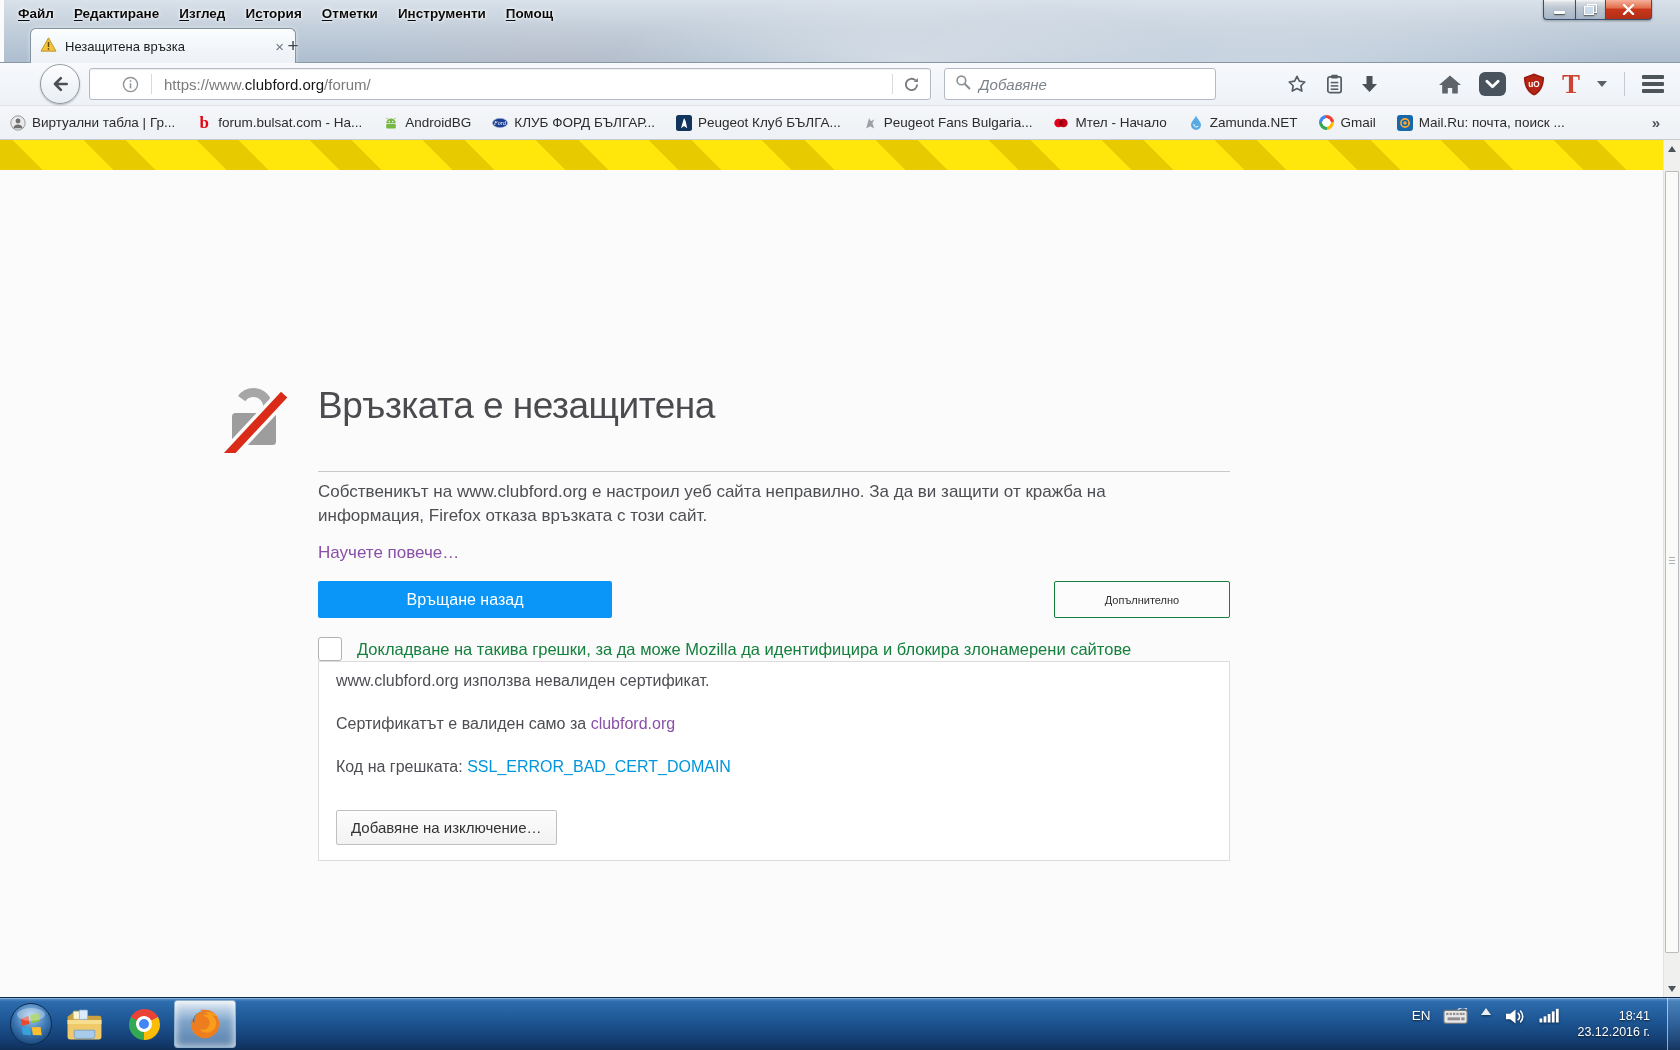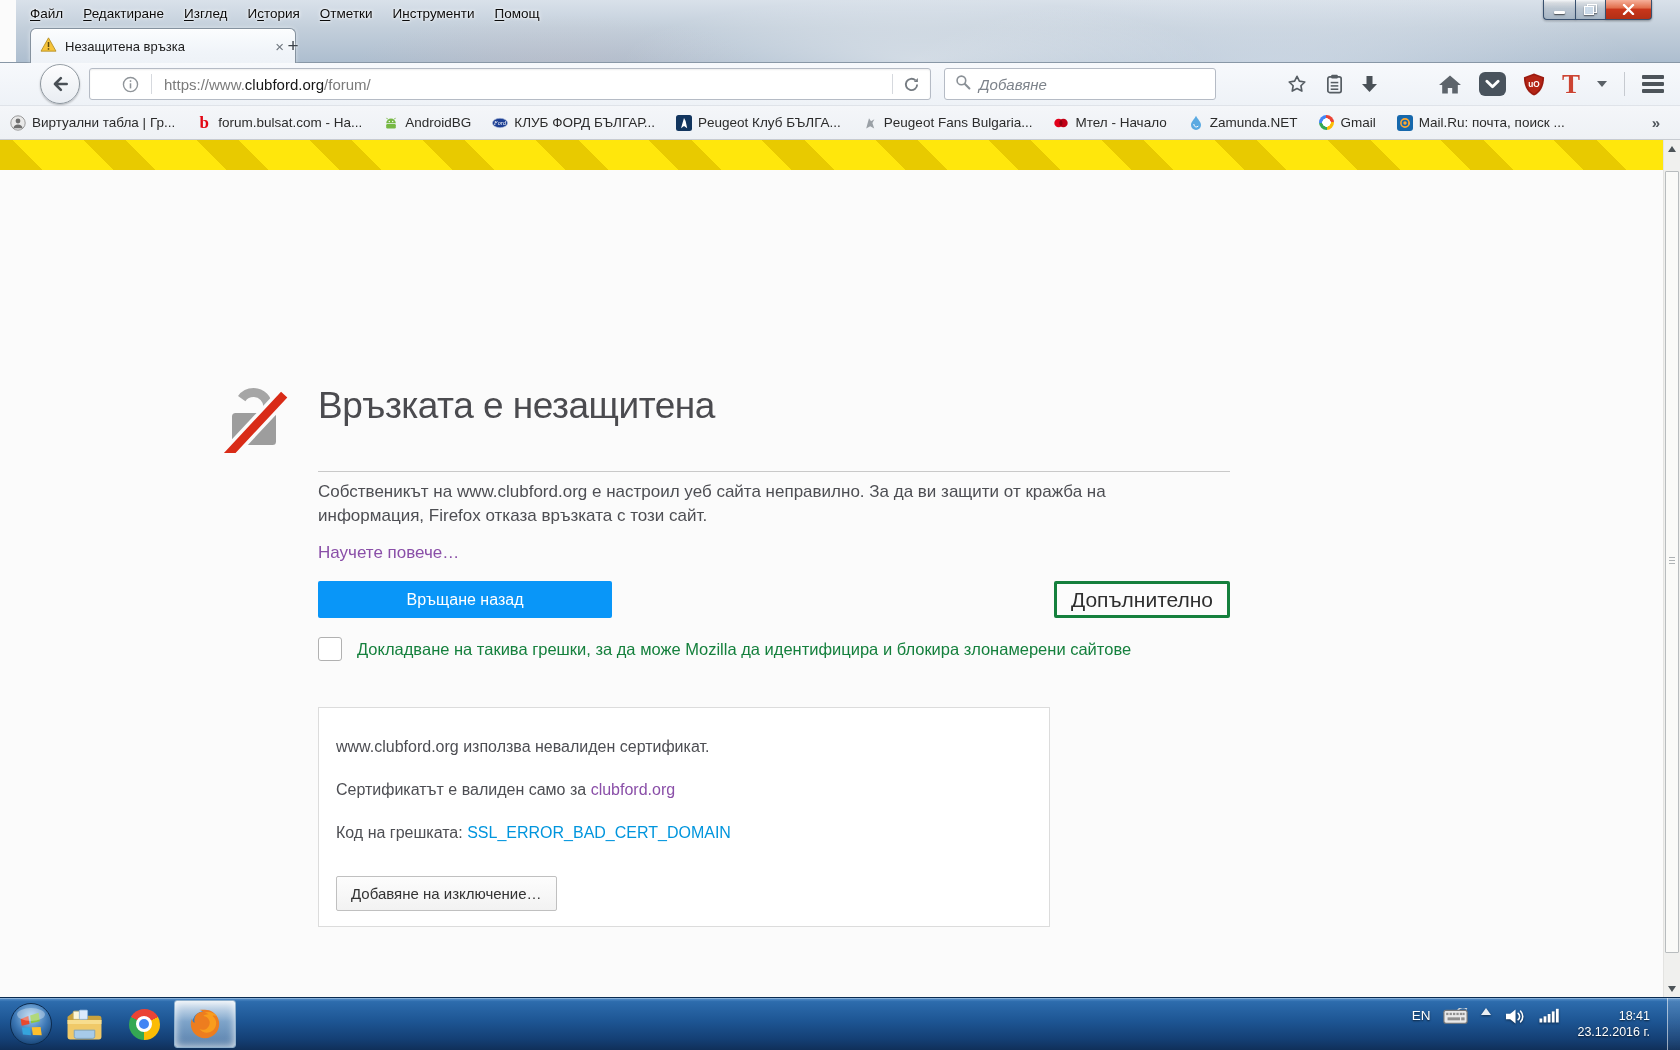--- a/index.html
+++ b/index.html
@@ -1,25 +1,25 @@
 <!DOCTYPE html>
 <html style="--accent: #0996f8; --purple: #8a4fa8; --code-blue: #0095dd;"><head>
 <meta charset="utf-8">
 <style>
   html,body{margin:0;padding:0;width:1680px;height:1050px;overflow:hidden;
     font-family:"Liberation Sans","DejaVu Sans",sans-serif;}
   .screen{position:relative;width:1680px;height:1050px;background:#fbfbfb;overflow:hidden;}
 
   
-  .glass{position:absolute;top:0;left:16px;right:0;height:62px;
+  .glass{position:absolute;top:0;left:4px;right:0;height:62px;
     background:
       radial-gradient(ellipse 420px 90px at 900px 60px, rgba(255,255,255,.45), rgba(255,255,255,0) 70%),
       radial-gradient(ellipse 520px 120px at 1260px 75px, rgba(238,243,250,.5), rgba(255,255,255,0) 72%),
       radial-gradient(ellipse 300px 80px at 540px 70px, rgba(215,190,190,.25), rgba(255,255,255,0) 70%),
-      linear-gradient(180deg,#d9e1ea 0%,#c3cfdb 45%,#adbecf 100%);}
+      linear-gradient(180deg,#d9e1ea 0%,#c3cfdb 45%,#adbecf 100%); font-weight: bold;}
   .menubar{position:absolute;top:1px;left:4px;height:24px;display:flex;align-items:center;
     font-size:13.5px;color:#0a0a0a;text-shadow:0 0 4px #fff,0 0 2px #fff;}
   .menu-item{padding:4px 10px;cursor:default;}
   .menu-item u{text-underline-offset:2px;}
 
   
   .win-controls{position:absolute;top:0;right:28px;height:20px;display:flex;filter:drop-shadow(0 1px 1px rgba(0,0,0,.35));}
   .wc{height:19px;border:1px solid #38506e;border-top:none;display:flex;align-items:center;justify-content:center;
       background:linear-gradient(180deg,rgba(255,255,255,.75),rgba(200,215,230,.45) 45%,rgba(150,175,200,.35));}
   .wc-min{width:31px;border-radius:0 0 0 4px;border-right:none;}
@@ -92,27 +92,27 @@
     background:repeating-linear-gradient(45deg,#e8ca00 0 30px,#ffe70c 30px 80px);}
   .error-page{position:absolute;left:318px;top:243px;width:912px;color:#4d4e53;}
   .hero-icon{position:absolute;left:-101px;top:0;}
   .error-page h1{margin:2px 0 0;font-size:37px;font-weight:300;color:#4b4b4f;letter-spacing:-.5px;}
   .error-page hr{border:none;border-top:1px solid #c9c9c9;margin:44px 0 0;}
   .desc{margin:8px 0 0;font-size:17px;line-height:24px;width:845px;}
   .learn{margin-top:15px;font-size:17px;color:var(--purple,#8a4fa8);cursor:pointer;width:fit-content;}
   .btn-row{margin-top:18px;display:flex;justify-content:space-between;align-items:center;}
   .btn-primary{width:294px;height:37px;border:none;border-radius:2px;background:var(--accent,#0996f8);
     color:#fff;font-size:16px;font-family:inherit;}
-  .btn-secondary{min-width:176px;height:37px;box-sizing:border-box;border:3px solid #15803d;border-radius:2px;
-    background:#fcfcfc;color:#2f2f2f;font-size:21px;font-family:inherit;}
+  .btn-secondary{min-width:176px;height:37px;box-sizing:border-box;border:1px solid #15803d;border-radius:2px;
+    background:#fcfcfc;color:#2f2f2f;font-size:11px;font-family:inherit;}
   .report-row{margin-top:19px;display:flex;align-items:flex-start;gap:15px;}
   .checkbox{width:24px;height:24px;box-sizing:border-box;border:1px solid #b1b1b1;border-radius:3px;background:#fff;flex:0 0 auto;}
   .report-label{font-size:16.5px;line-height:24px;color:#15803d;}
-  .cert-panel{margin-top:46px;box-sizing:border-box;width:732px;background:#fff;border:1px solid #dcdcdc;
-    padding:28px 17px 15px;}
+  .cert-panel{box-sizing:border-box;width:912px;background:#fff;border:1px solid #dcdcdc;
+    padding:8px 17px 15px;}
   .cert-panel p{margin:0 0 21px;font-size:16px;line-height:22px;color:#4d4e53;}
   .cert-panel a{text-decoration:none;cursor:pointer;}
   .cert-panel a.purple{color:var(--purple,#8a4fa8);}
   .cert-panel a.blue{color:var(--code-blue,#0095dd);}
   .btn-exception{margin-top:11px;padding:8px 14px;border:1px solid #c0c0c0;border-radius:2px;
     background:linear-gradient(#fdfdfd,#f2f2f2);color:#333;font-size:15px;font-family:inherit;}
 
   
   .scrollbar{position:absolute;top:140px;right:0;width:17px;bottom:52px;background:#f0f0ee;border-left:1px solid #e3e3e1;box-sizing:border-box;}
   .sb-arrow{position:absolute;left:0;width:100%;height:17px;display:flex;align-items:center;justify-content:center;}

